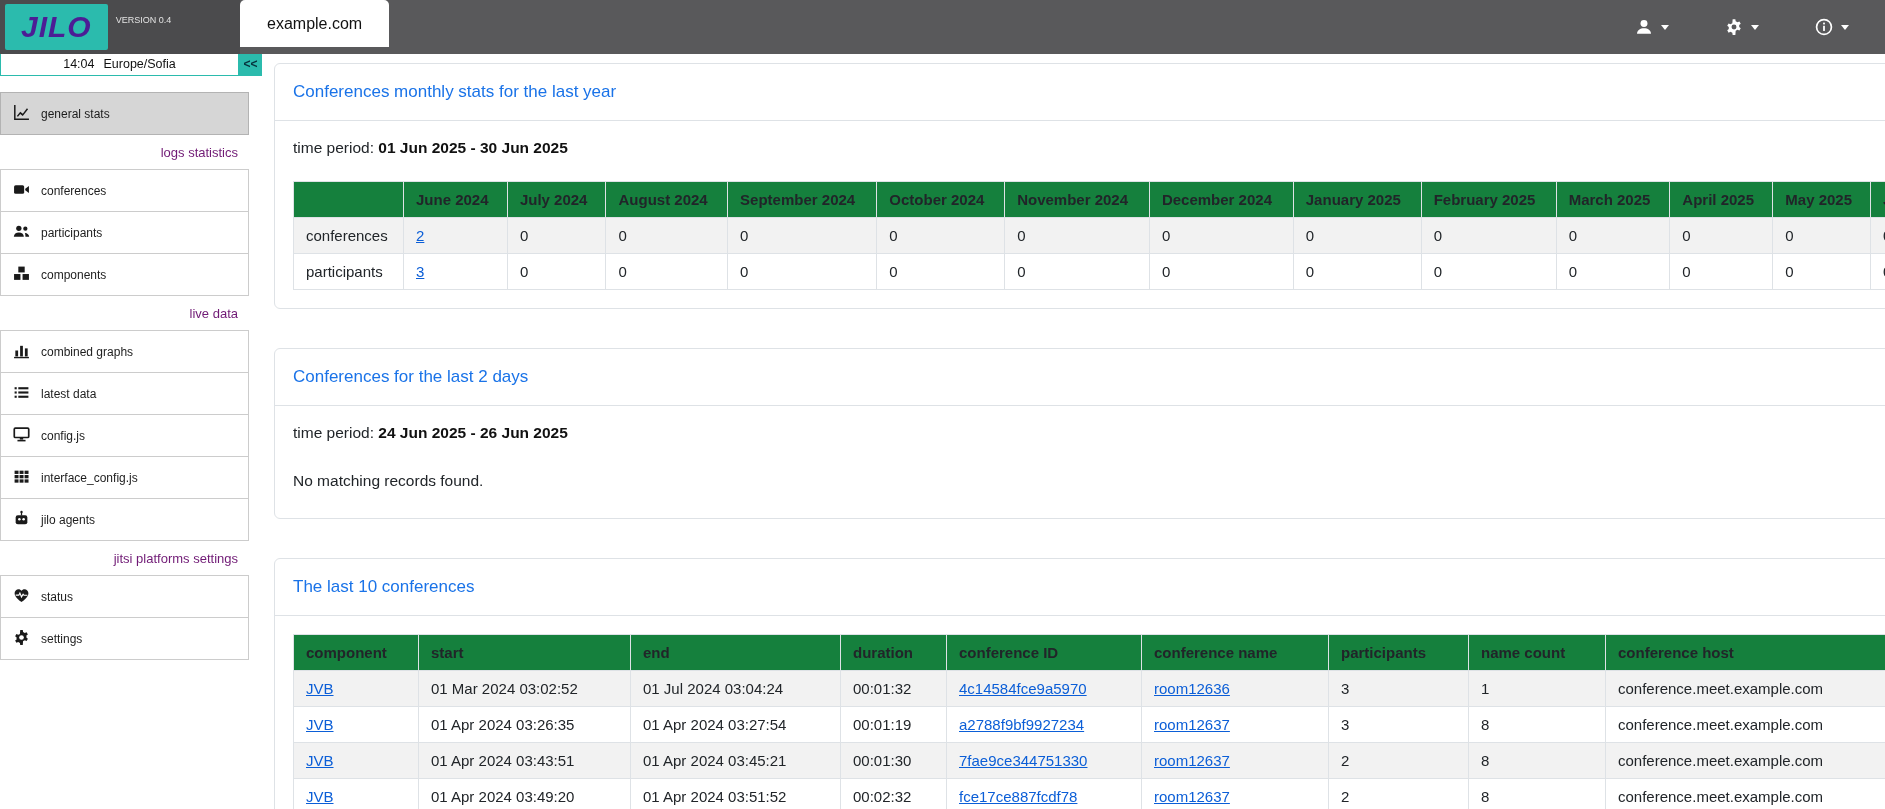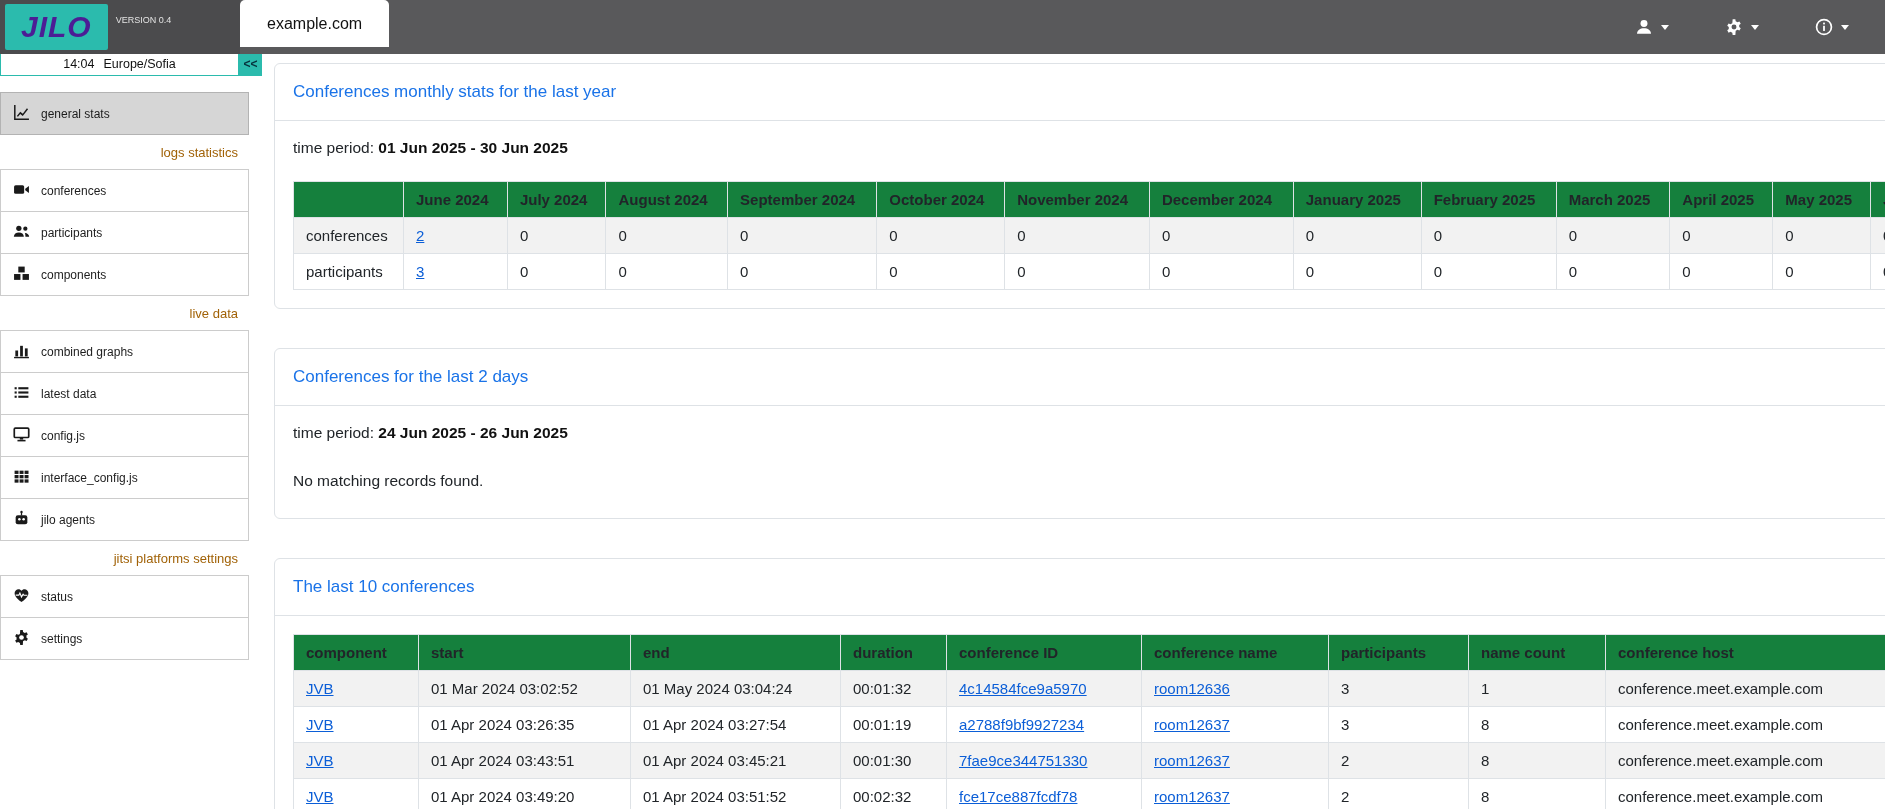--- a/index.html
+++ b/index.html
@@ -131,21 +131,21 @@
     color: #1d1d1d;
     cursor: pointer;
   }
   .menu-item.active {
     background: #d6d6d6;
     border-color: #b3b3b3;
   }
   .menu-item svg { width: 17px; height: 17px; flex: 0 0 auto; fill: #1a1a1a; }
   .section-label {
     font-size: 13px;
-    color: #a16207;
+    color: #701a75;
     text-align: right;
     padding: 10px 24px 10px 0;
   }
 
   
   .main {
     position: absolute;
     left: 262px; top: 54px; right: 0; bottom: 0;
     overflow: hidden;
     padding-top: 9px;
@@ -456,21 +456,21 @@
               <th>conference name</th>
               <th>participants</th>
               <th>name count</th>
               <th>conference host</th>
             </tr>
           </thead>
           <tbody>
             <tr>
               <td><a class="cell-link" href="#">JVB</a></td>
               <td>01 Mar 2024 03:02:52</td>
-              <td>01 May 2024 03:04:24</td>
+              <td>01 Jul 2024 03:04:24</td>
               <td>00:01:32</td>
               <td><a class="cell-link" href="#">4c14584fce9a5970</a></td>
               <td><a class="cell-link" href="#">room12636</a></td>
               <td>3</td>
               <td>1</td>
               <td>conference.meet.example.com</td>
             </tr>
             <tr>
               <td><a class="cell-link" href="#">JVB</a></td>
               <td>01 Apr 2024 03:26:35</td>

